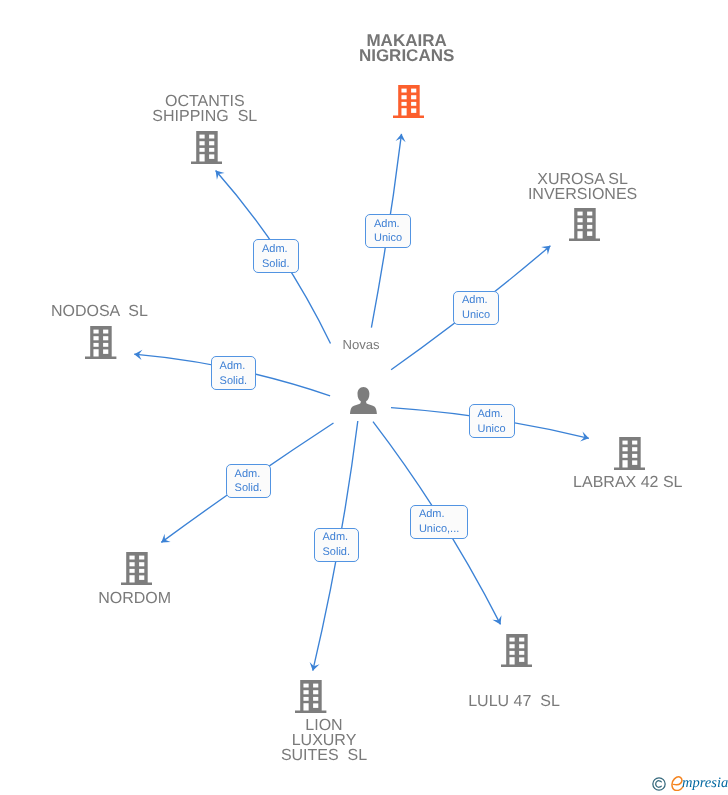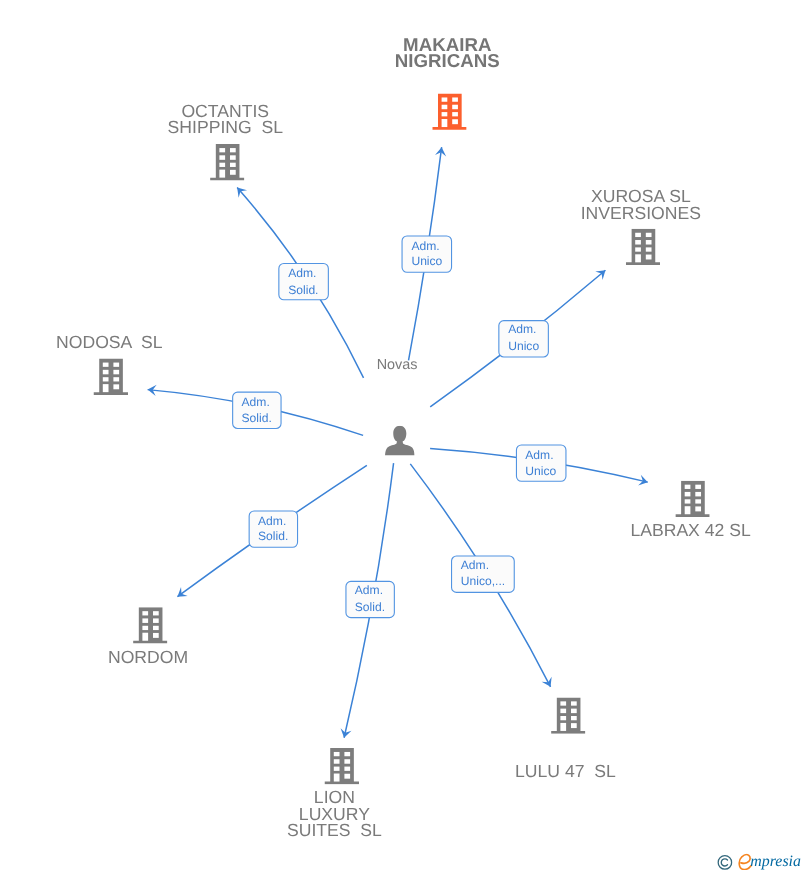--- a/index.html
+++ b/index.html
@@ -190,21 +190,21 @@
             <rect x="8.45" y="3.6" width="5.2" height="3.9"></rect>
             <rect x="18.1" y="3.6" width="5.2" height="3.9"></rect>
             <rect x="8.45" y="10.2" width="5.2" height="4.1"></rect>
             <rect x="18.1" y="10.2" width="5.2" height="4.1"></rect>
             <rect x="8.45" y="16.9" width="5.2" height="3.9"></rect>
             <rect x="18.1" y="16.9" width="5.2" height="3.9"></rect>
             <rect x="8.45" y="23.2" width="5.2" height="7.3"></rect>
             <rect x="18.1" y="23.4" width="5.2" height="4.5"></rect>
           </g>
         </svg></div>
-    <div class="node-caption" style="left: 194px; top: 717.9px; width: 220px;">
+    <div class="node-caption" style="left: 214px; top: 717.9px; width: 220px;">
       <div>LION</div>
       <div>LUXURY</div>
       <div>SUITES  SL</div>
     </div>
 
     <div class="bldg" style="left: 500.5px; top: 633.5px;"><svg width="31.4" height="33.1" viewBox="0 0 31.4 33.1">
           <path fill="#7d7d7d" d="M0 30.5 h31.4 v2.6 h-31.4 z M5.2 0 h21.5 v30.5 h-21.5 z"></path>
           <g fill="#ffffff">
             <rect x="8.45" y="3.6" width="5.2" height="3.9"></rect>
             <rect x="18.1" y="3.6" width="5.2" height="3.9"></rect>
@@ -216,21 +216,21 @@
             <rect x="18.1" y="23.4" width="5.2" height="4.5"></rect>
           </g>
         </svg></div>
     <div class="node-caption" style="left: 404px; top: 671.5px; width: 220px; margin-top: 22px;">
       <div>LULU 47  SL</div>
     </div>
 
     <div class="person" id="personicon" style="left: 350.2px; top: 386.9px;"><svg width="26.9" height="27.0" viewBox="0 0 26.9 27">
           <path fill="#7d7d7d" d="M13.45 0 C17.2 0 19.4 3.1 19.4 6.8 C19.4 10.6 18.1 13.5 16.1 14.2 C16.1 15.1 16.3 15.9 16.6 16.5 C18.6 17.8 22.8 17.9 24.7 19.8 C26.1 21.2 26.7 24.1 26.9 27 L0 27 C0.2 24.1 0.8 21.2 2.2 19.8 C4.1 17.9 8.3 17.8 10.3 16.5 C10.6 15.9 10.8 15.1 10.8 14.2 C8.8 13.5 7.5 10.6 7.5 6.8 C7.5 3.1 9.7 0 13.45 0 Z"></path>
         </svg></div>
-    <div class="node-caption person" id="personcap" style="left: 251px; top: 323px; width: 220px;">
+    <div class="node-caption person" id="personcap" style="left: 251px; top: 337px; width: 220px;">
       <div>Novas</div>
     </div>
   </div>
 
   <div class="wm">
     <svg class="wm-c" width="14" height="14" viewBox="0 0 14 14" aria-label="©">
       <circle cx="7" cy="7" r="6.15" fill="none" stroke="#34687c" stroke-width="1.25"></circle>
       <path d="M9.35 4.8 A3.25 3.25 0 1 0 9.35 9.2" fill="none" stroke="#34687c" stroke-width="1.25" stroke-linecap="round"></path>
     </svg>
     <svg class="wm-e" width="12.6" height="15.4" viewBox="0 0 12.6 15.4" aria-label="E">

